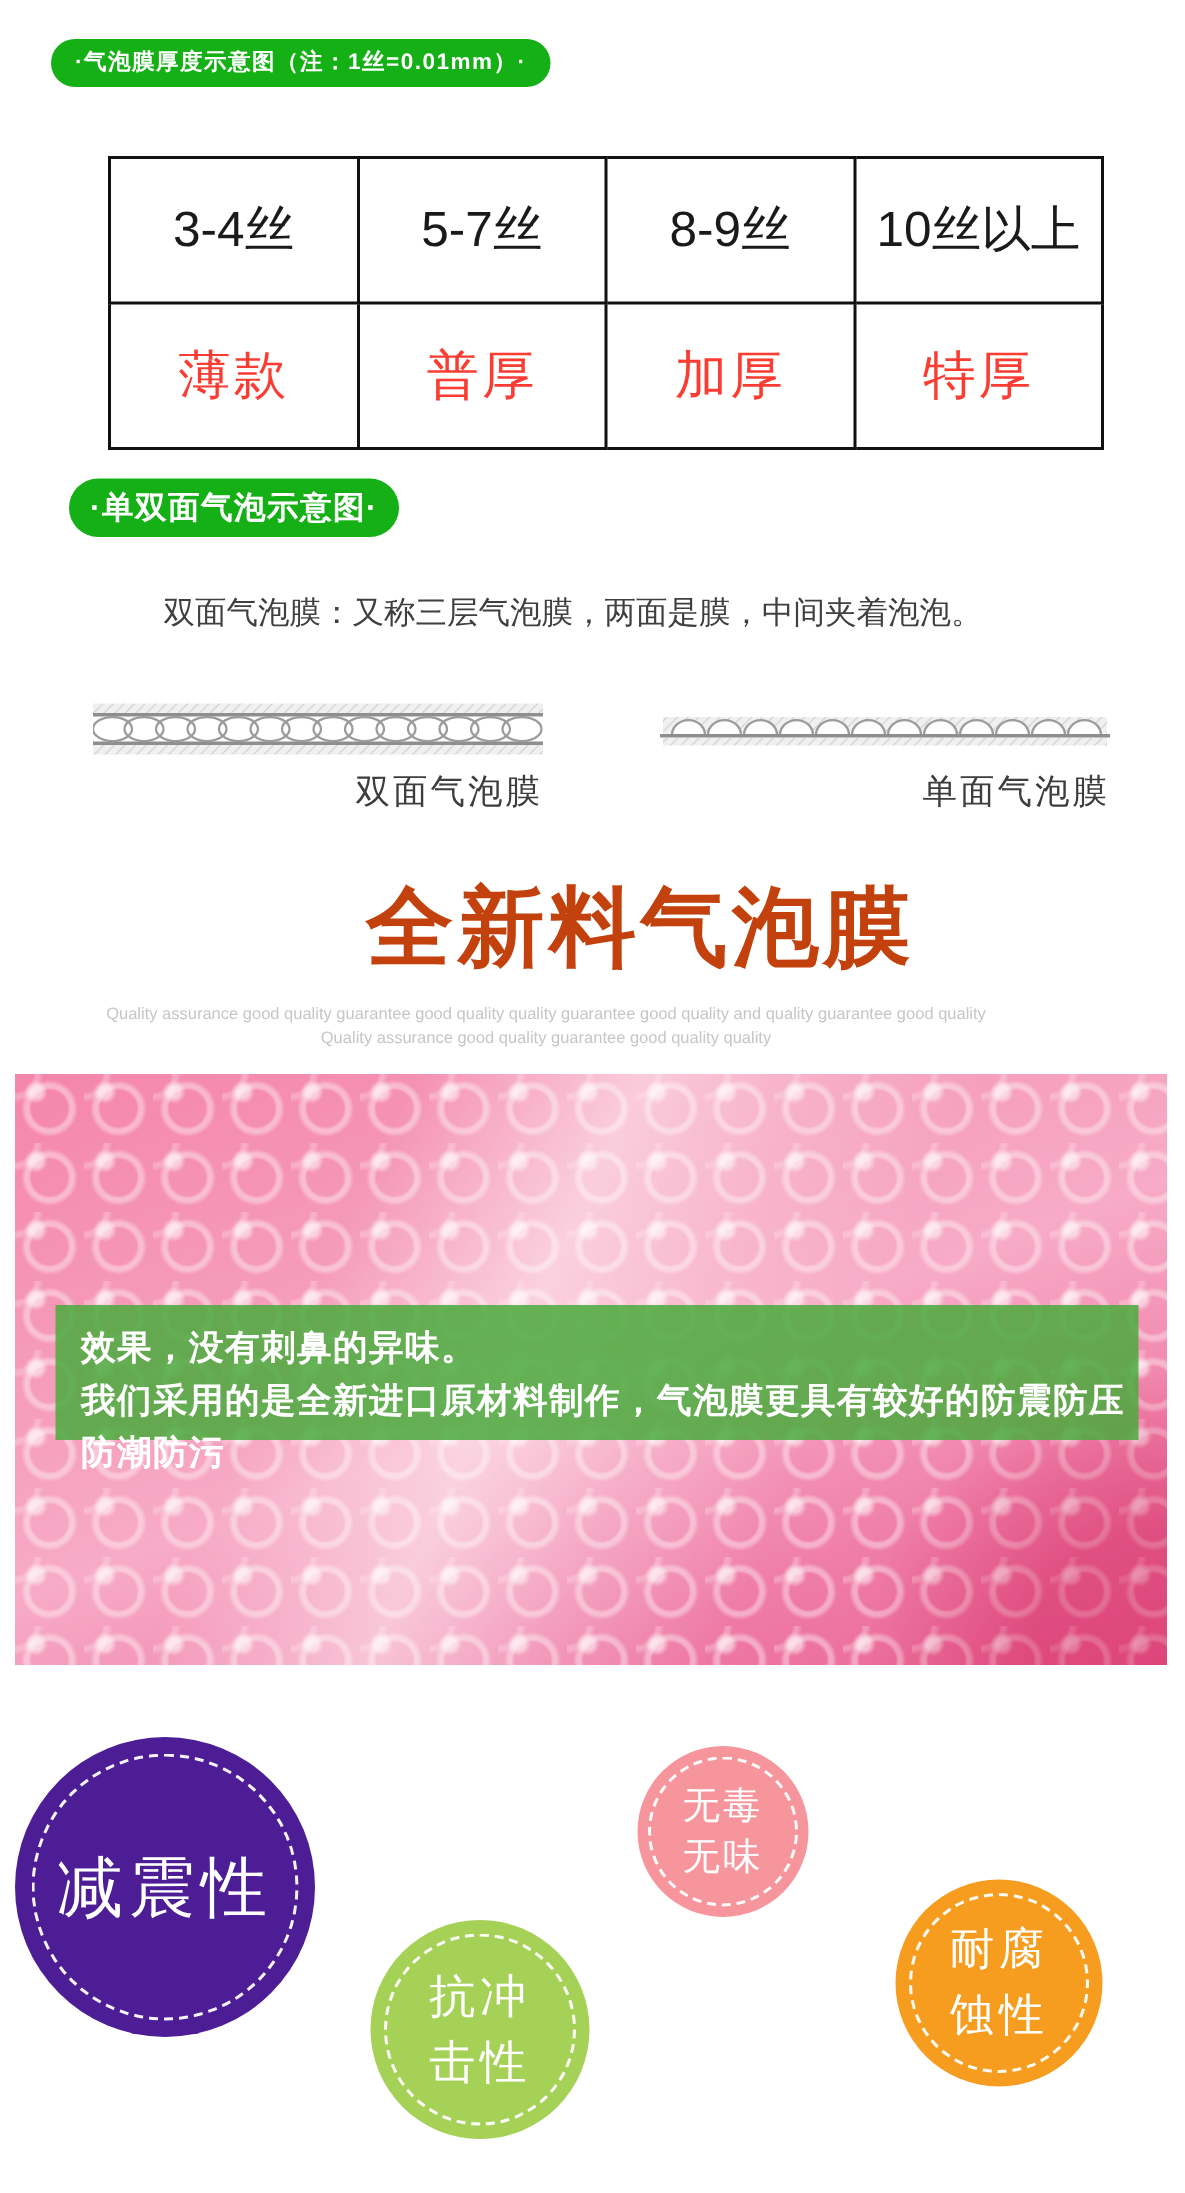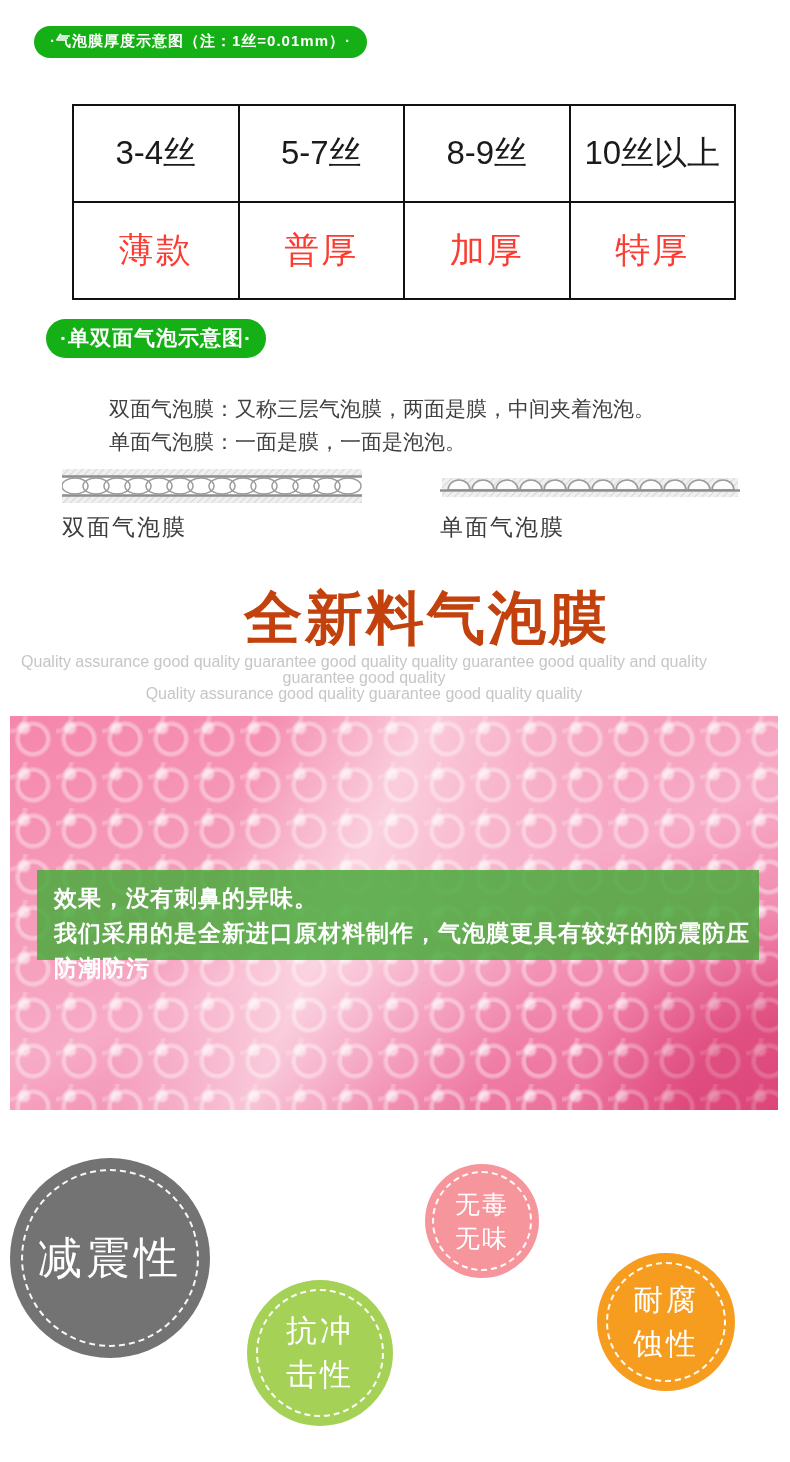--- a/index.html
+++ b/index.html
@@ -27,33 +27,33 @@
     border:2px solid #111;text-align:center;vertical-align:middle;
     height:95px;padding:0;margin-top:37px;
   }
   .spec-table .spec{font-size:33px;color:#1a1a1a;}
   .spec-table .type{font-size:35px;color:#fa3c32;font-weight:500;letter-spacing:2px;}
 
   
   .desc{left:68px;top:392px;font-size:21px;color:#3f3f3f;line-height:33px;margin-left:41px;}
 
   
-  .diagram-col{top:468px;width:300px;text-align:left;}
+  .diagram-col{top:468px;width:300px;text-align:right;}
   .diagram-col.left{left:62px;}
   .diagram-col.right{left:440px;}
   .diagram-label{margin-top:8px;font-size:23px;color:#3d3d3d;letter-spacing:2px;}
 
   
   .hero-title{
     left:0;top:580px;width:790px;text-align:center;
     font-size:58px;font-weight:bold;color:#c2410c;letter-spacing:3px;padding-left:32px;
   }
   .hero-sub{
-    left:0;top:654px;width:728px;text-align:center;
-    font-size:16px;color:#c6c6c6;line-height:16px;
+    left:0;top:668px;width:728px;text-align:center;
+    font-size:11px;color:#c6c6c6;line-height:16px;
   }
 
   
   .photo{
     left:10px;top:716px;width:768px;height:394px;
     background:
       radial-gradient(circle at 100% 100%, rgba(205,25,85,0.40) 0 90px, rgba(205,25,85,0) 200px),
       radial-gradient(circle 8px at 14px 12px, rgba(255,255,255,0.55) 0 4px, rgba(255,255,255,0) 8px),
       radial-gradient(circle 20px at 23px 23px, rgba(255,255,255,0) 12px, rgba(255,255,255,0.38) 14px 16px, rgba(255,255,255,0) 19px),
       radial-gradient(circle 20px at 0px 0px, rgba(255,255,255,0) 12px, rgba(255,235,243,0.30) 14px 16px, rgba(255,255,255,0) 19px),
@@ -108,21 +108,20 @@
       <td class="type">加厚</td>
       <td class="type">特厚</td>
     </tr>
   </tbody>
 </table>
 
 <div class="abs pill pill2">·单双面气泡示意图·</div>
 
 <div class="abs desc">
   <div>双面气泡膜：又称三层气泡膜，两面是膜，中间夹着泡泡。</div>
-  <div>单面气泡膜：一面是膜，一面是泡泡。</div>
 </div>
 
 <div class="abs diagram-col left">
   <svg viewBox="0 0 300 36" width="300" height="36">
     <defs>
       <pattern id="hatchA" width="5" height="5" patternUnits="userSpaceOnUse" patternTransform="rotate(45)">
         <rect width="5" height="5" fill="#f0f0f0"></rect>
         <line x1="0" y1="0" x2="0" y2="5" stroke="#cfcfcf" stroke-width="1.5"></line>
       </pattern>
     </defs>
@@ -185,21 +184,21 @@
   <div>Quality assurance good quality guarantee good quality quality</div>
 </div>
 
 <div class="abs photo">
   <div class="banner">
     <div>效果，没有刺鼻的异味。</div>
     <div>我们采用的是全新进口原材料制作，气泡膜更具有较好的防震防压防潮防污</div>
   </div>
 </div>
 
-<div class="abs circle c-blue" style="background-color: #737373;">
+<div class="abs circle c-blue" style="background-color: #4c1d95;">
   <div>减震性</div>
 </div>
 
 <div class="abs circle c-pink" style="background-color: rgb(246, 150, 156);">
   <div>无毒</div>
   <div>无味</div>
 </div>
 
 <div class="abs circle c-green" style="background-color: rgb(165, 209, 86);">
   <div>抗冲</div>

